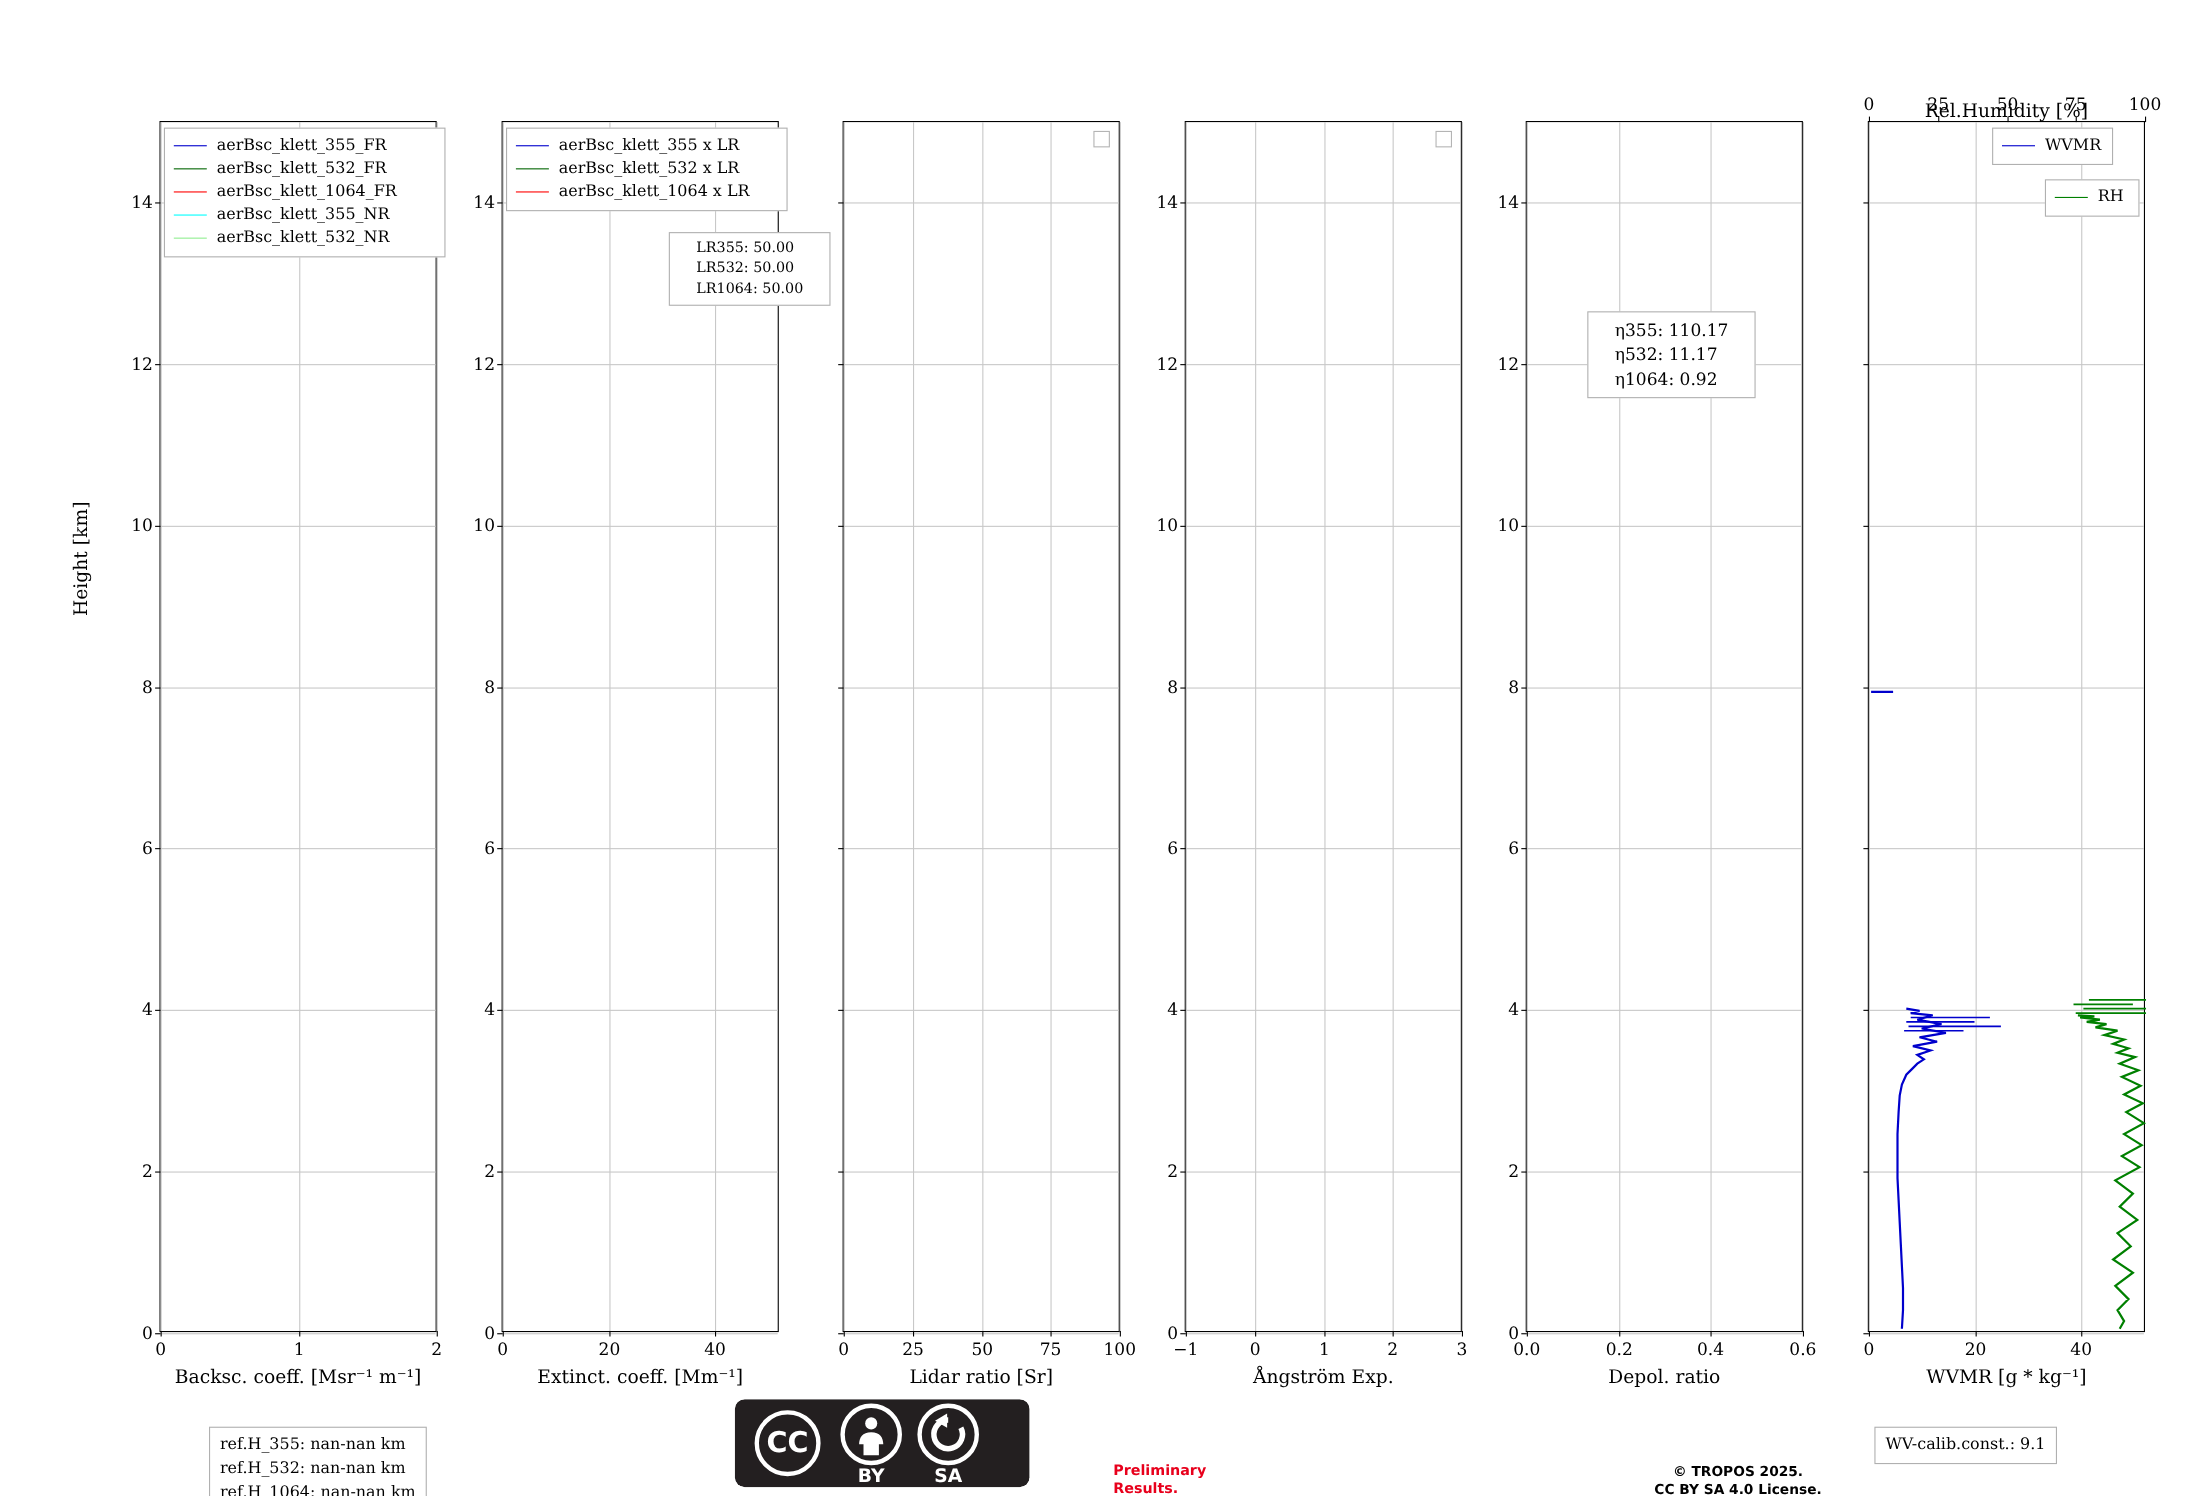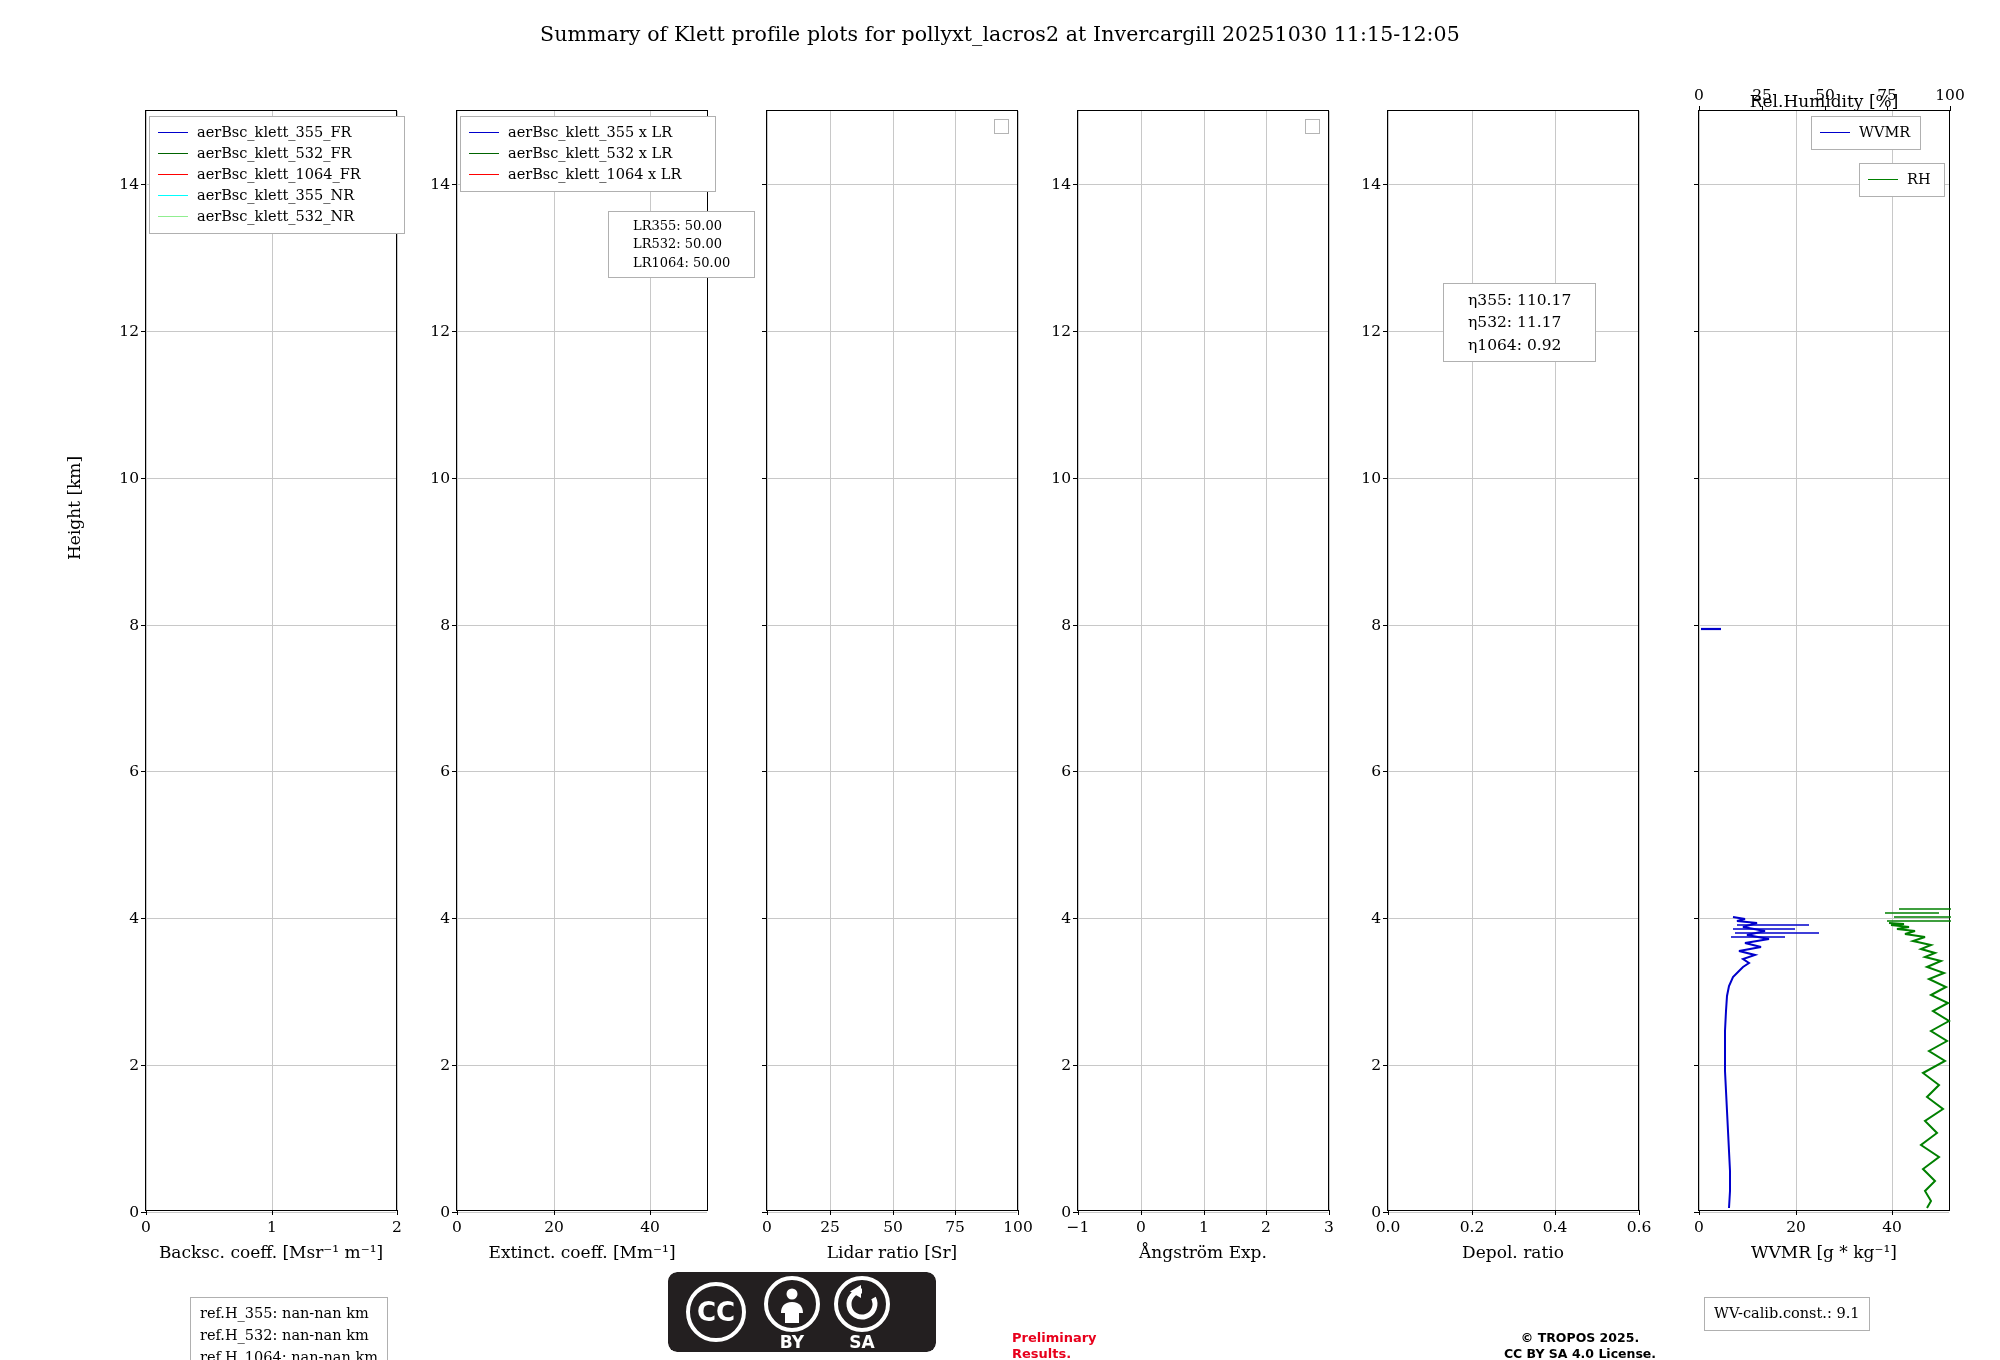--- a/index.html
+++ b/index.html
@@ -232,21 +232,20 @@
     font-weight: bold;
     text-align: center;
   }
   svg { display: block; }
 </style>
 </head>
 <body>
 
 <div id="figure">
 
-  <div class="title">Summary of Klett profile plots for pollyxt_lacros2 at Invercargill 20251030 11:15-12:05</div>
 
   <div class="ylabel-main">Height [km]</div>
 
   <div class="panel" id="p1" style="left:145px; width:252px;">
     <div class="grid-lines">
       <div class="h" style="top:1101px"></div>
       <div class="h" style="top:954px"></div>
       <div class="h" style="top:807px"></div>
       <div class="h" style="top:660px"></div>
       <div class="h" style="top:514px"></div>

